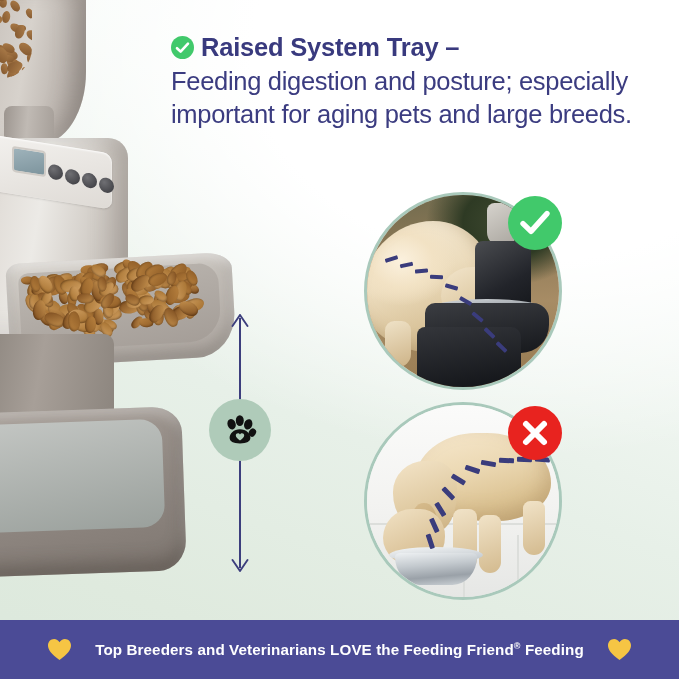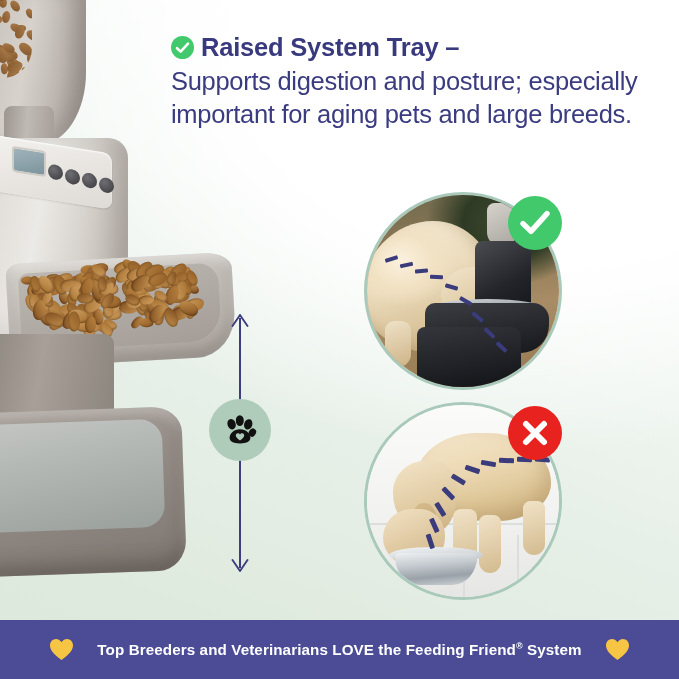--- a/index.html
+++ b/index.html
@@ -464,21 +464,21 @@
   </div>
 
   <div class="headline">
     <div class="head-line1">
       <span class="check-inline">
         <svg width="15" height="14" viewBox="0 0 15 14">
             <path d="M2 7.2 L5.6 10.6 L13 2.6" stroke="#ffffff" stroke-width="2.6" fill="none" stroke-linecap="round" stroke-linejoin="round"></path>
           </svg>
       </span><span>Raised System Tray</span><span>&nbsp;</span><span>–</span>
     </div>
-    <div class="head-sub">Supports digestion and posture; especially important for aging pets and large breeds.</div>
+    <div class="head-sub">Feeding digestion and posture; especially important for aging pets and large breeds.</div>
   </div>
 
   <div class="arrow-wrap">
     <div class="arrow-line"></div>
     <div class="arrow-head up">
       <svg width="22" height="14" viewBox="0 0 22 14">
           <path d="M11 1 L3.5 12 M11 1 L18.5 12" stroke="#3c3e7d" stroke-width="1.9" fill="none" stroke-linecap="round"></path>
         </svg>
     </div>
     <div class="arrow-head down">
@@ -561,20 +561,20 @@
     <svg width="30" height="30" viewBox="0 0 30 30">
         <path d="M6 6 L24 24 M24 6 L6 24" stroke="#ffffff" stroke-width="6" fill="none" stroke-linecap="round"></path>
       </svg>
   </div>
 
   <div class="banner">
     <svg width="25" height="23" viewBox="0 0 25 23">
       <path d="M12.5 22 C4 15.4 1 11.6 1 7.4 C1 3.8 3.7 1 7.1 1 C9.4 1 11.4 2.3 12.5 4.3 C13.6 2.3 15.6 1 17.9 1 C21.3 1 24 3.8 24 7.4 C24 11.6 21 15.4 12.5 22 Z" fill="#f6c544"></path>
     </svg>
     <div class="banner-text">
-      <span>Top Breeders and Veterinarians LOVE the Feeding Friend</span><sup>®</sup><span> System</span>
+      <span>Top Breeders and Veterinarians LOVE the Feeding Friend</span><sup>®</sup><span> Feeding</span>
     </div>
     <svg width="25" height="23" viewBox="0 0 25 23">
       <path d="M12.5 22 C4 15.4 1 11.6 1 7.4 C1 3.8 3.7 1 7.1 1 C9.4 1 11.4 2.3 12.5 4.3 C13.6 2.3 15.6 1 17.9 1 C21.3 1 24 3.8 24 7.4 C24 11.6 21 15.4 12.5 22 Z" fill="#f6c544"></path>
     </svg>
   </div>
 
 </div>
 
 </body></html>

